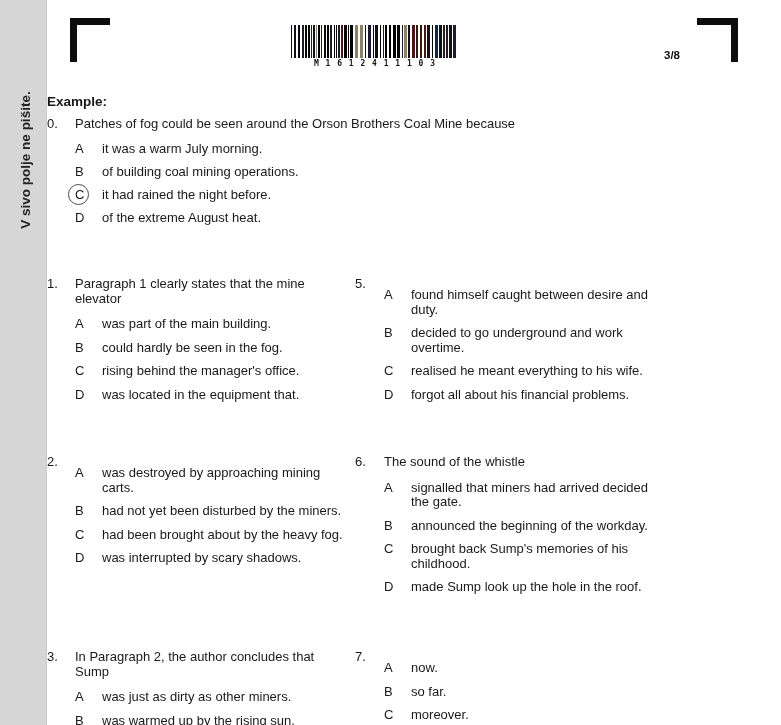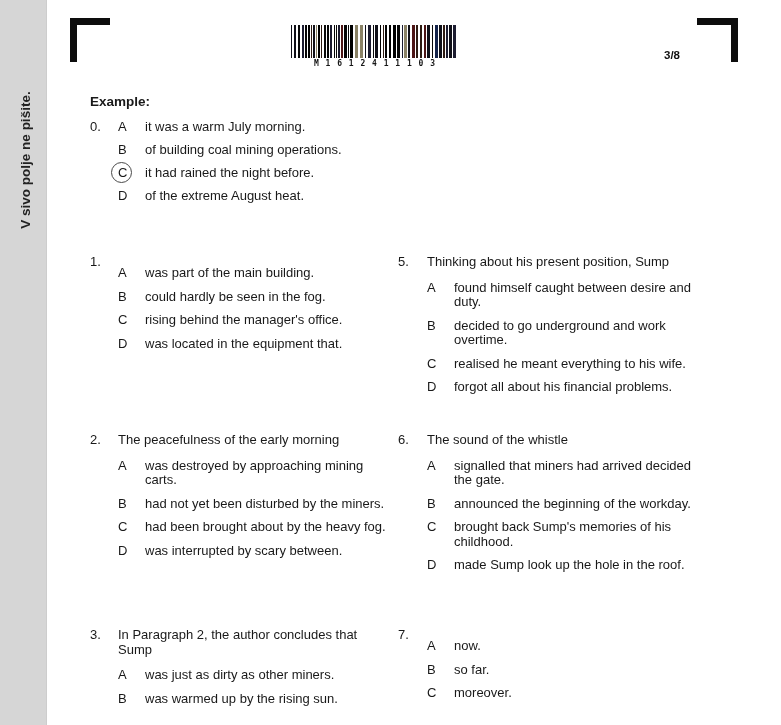--- a/index.html
+++ b/index.html
@@ -23,21 +23,21 @@
   .barcode { position:absolute; left:244px; top:25px; width:168px; }
   .barcode-bars { display:flex; height:33px; width:168px; overflow:hidden; background:#fff; }
   .barcode-bars i { display:block; height:100%; }
   .barcode-text { margin-top:1px; text-align:center; font-family:"DejaVu Sans Mono", monospace;
                   font-weight:bold; font-size:8px; letter-spacing:1px; color:#151515;
                   white-space:nowrap; }
   .page-num { position:absolute; left:617px; top:49px; width:60px;
               font-weight:bold; font-size:11.5px; color:#111; }
 
   
-  .content { position:absolute; left:47px; top:0; width:734px; height:725px; padding-left:43px; }
+  .content { position:absolute; left:47px; top:0; width:734px; height:725px; }
   .example { margin-top:95px; font-size:13px; line-height:14.5px; }
   .ex-heading { font-weight:bold; font-size:13.5px; line-height:14.5px; }
   .q { position:relative; padding-left:28px; font-size:13px; line-height:14.5px; }
   .q .qnum { position:absolute; left:0; top:0; }
   .ex-q { margin-top:7.5px; }
   .opts { margin-top:11px; }
   .example .opts { margin-top:10px; }
   .opt { display:flex; margin-bottom:9px; }
   .example .opt { margin-bottom:8.5px; }
   .opt .letter { width:27px; flex:none; position:relative; }
@@ -165,20 +165,21 @@
     </div>
     <div class="page-num">3/8</div>
   </div>
 
   <div class="content">
 
     <div class="example">
       <div class="ex-heading">Example:</div>
       <div class="q ex-q">
         <span class="qnum">0.</span>
+        <div class="stem">Patches of fog could be seen around the Orson Brothers Coal Mine because</div>
         <div class="opts">
           <div class="opt">
             <span class="letter"><span>A</span></span>
             <span class="otext">it was a warm July morning.</span>
           </div>
           <div class="opt">
             <span class="letter"><span>B</span></span>
             <span class="otext">of building coal mining operations.</span>
           </div>
           <div class="opt">
@@ -190,20 +191,21 @@
             <span class="otext">of the extreme August heat.</span>
           </div>
         </div>
       </div>
     </div>
 
     <div class="questions">
 
       <div class="q">
         <span class="qnum">1.</span>
+        <div class="stem">Paragraph 1 clearly states that the mine elevator</div>
         <div class="opts">
           <div class="opt">
               <span class="letter"><span>A</span></span>
               <span class="otext">was part of the main building.</span>
             </div>
           <div class="opt">
               <span class="letter"><span>B</span></span>
               <span class="otext">could hardly be seen in the fog.</span>
             </div>
           <div class="opt">
@@ -212,21 +214,20 @@
             </div>
           <div class="opt">
               <span class="letter"><span>D</span></span>
               <span class="otext">was located in the equipment that.</span>
             </div>
         </div>
       </div>
 
       <div class="q right">
         <span class="qnum">5.</span>
-        <div class="stem">Thinking about his present position, Sump</div>
         <div class="opts">
           <div class="opt">
               <span class="letter"><span>A</span></span>
               <span class="otext">found himself caught between desire and duty.</span>
             </div>
           <div class="opt">
               <span class="letter"><span>B</span></span>
               <span class="otext">decided to go underground and work overtime.</span>
             </div>
           <div class="opt">
@@ -235,37 +236,36 @@
             </div>
           <div class="opt">
               <span class="letter"><span>D</span></span>
               <span class="otext">forgot all about his financial problems.</span>
             </div>
         </div>
       </div>
 
       <div class="q">
         <span class="qnum">2.</span>
-        <div class="stem">The peacefulness of the early morning</div>
         <div class="opts">
           <div class="opt">
               <span class="letter"><span>A</span></span>
               <span class="otext">was destroyed by approaching mining carts.</span>
             </div>
           <div class="opt">
               <span class="letter"><span>B</span></span>
               <span class="otext">had not yet been disturbed by the miners.</span>
             </div>
           <div class="opt">
               <span class="letter"><span>C</span></span>
               <span class="otext">had been brought about by the heavy fog.</span>
             </div>
           <div class="opt">
               <span class="letter"><span>D</span></span>
-              <span class="otext">was interrupted by scary between.</span>
+              <span class="otext">was interrupted by scary shadows.</span>
             </div>
         </div>
       </div>
 
       <div class="q right">
         <span class="qnum">6.</span>
         <div class="stem">The sound of the whistle</div>
         <div class="opts">
           <div class="opt">
               <span class="letter"><span>A</span></span>

